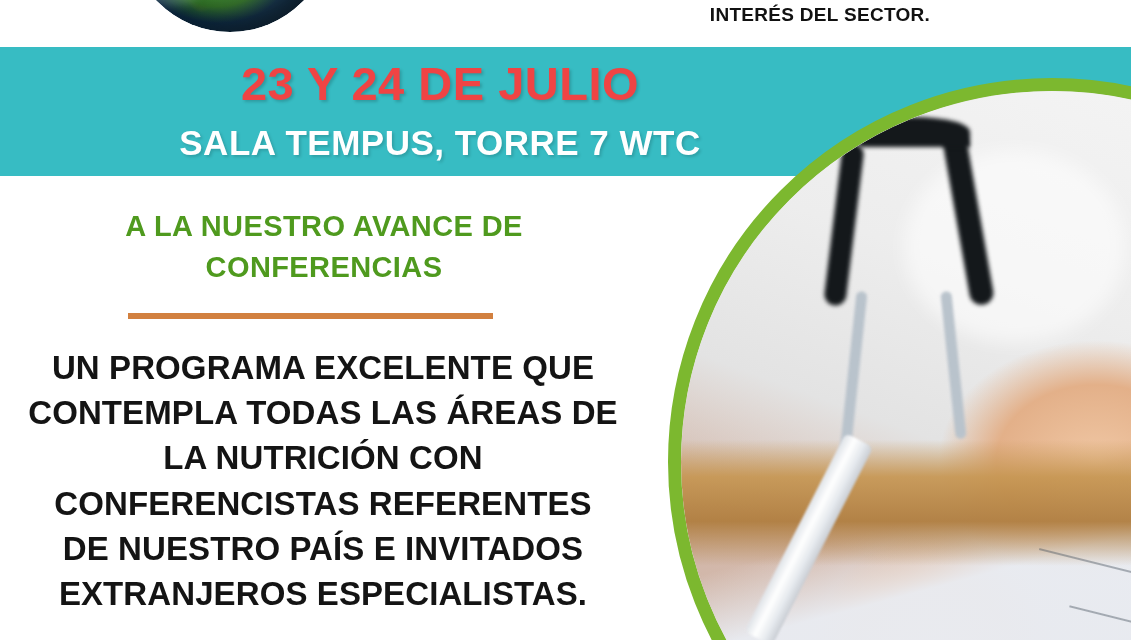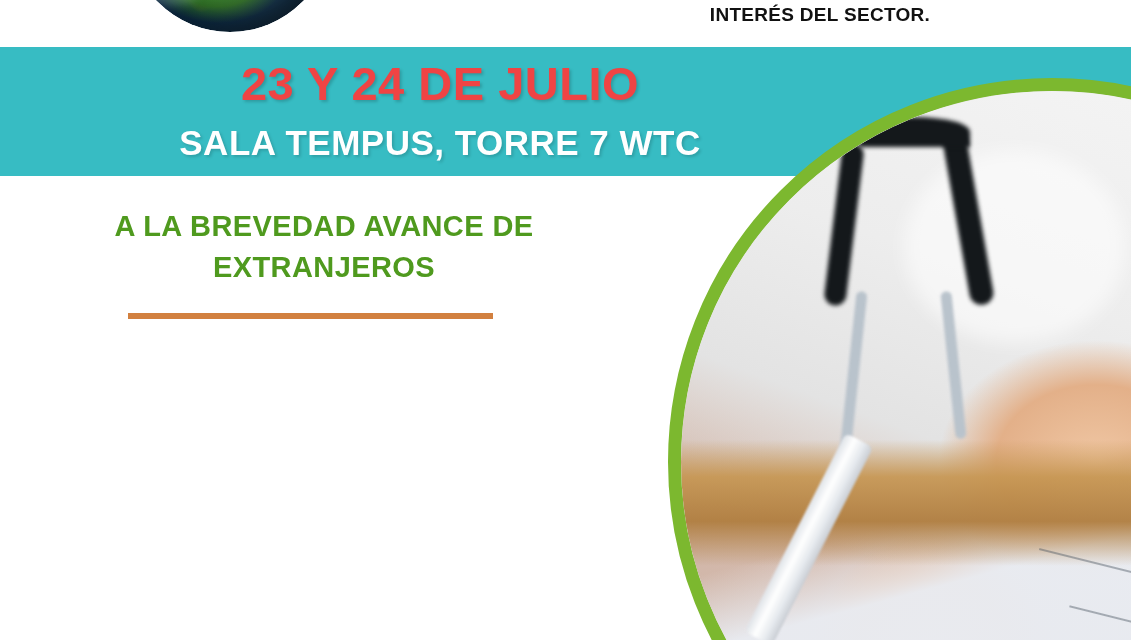--- a/index.html
+++ b/index.html
@@ -241,18 +241,19 @@
       <div class="stetho-tube" style="left:36%;top:27%;width:1.5%;height:20%;transform:rotate(-6deg);"></div>
 
       <div class="pen" style="left:22%;top:47%;width:4.2%;height:30%;transform:rotate(27deg);transform-origin:50% 0;"></div>
 
       <div class="sheet-line" style="left:48%;top:64%;width:20%;transform:rotate(14deg);"></div>
       <div class="sheet-line" style="left:52%;top:72%;width:22%;transform:rotate(14deg);"></div>
 
     </div>
   </div>
 
-  <div class="subheading">A LA BREVEDAD AVANCE DE EXTRANJEROS</div>
+  <div class="subheading">A LA NUESTRO AVANCE DE CONFERENCIAS</div>
 
   <div class="rule"></div>
 
+  <div class="body-copy">UN PROGRAMA EXCELENTE QUE CONTEMPLA TODAS LAS ÁREAS DE LA NUTRICIÓN CON CONFERENCISTAS REFERENTES DE NUESTRO PAÍS E INVITADOS EXTRANJEROS ESPECIALISTAS.</div>
 
 </div>
 
 </body></html>

